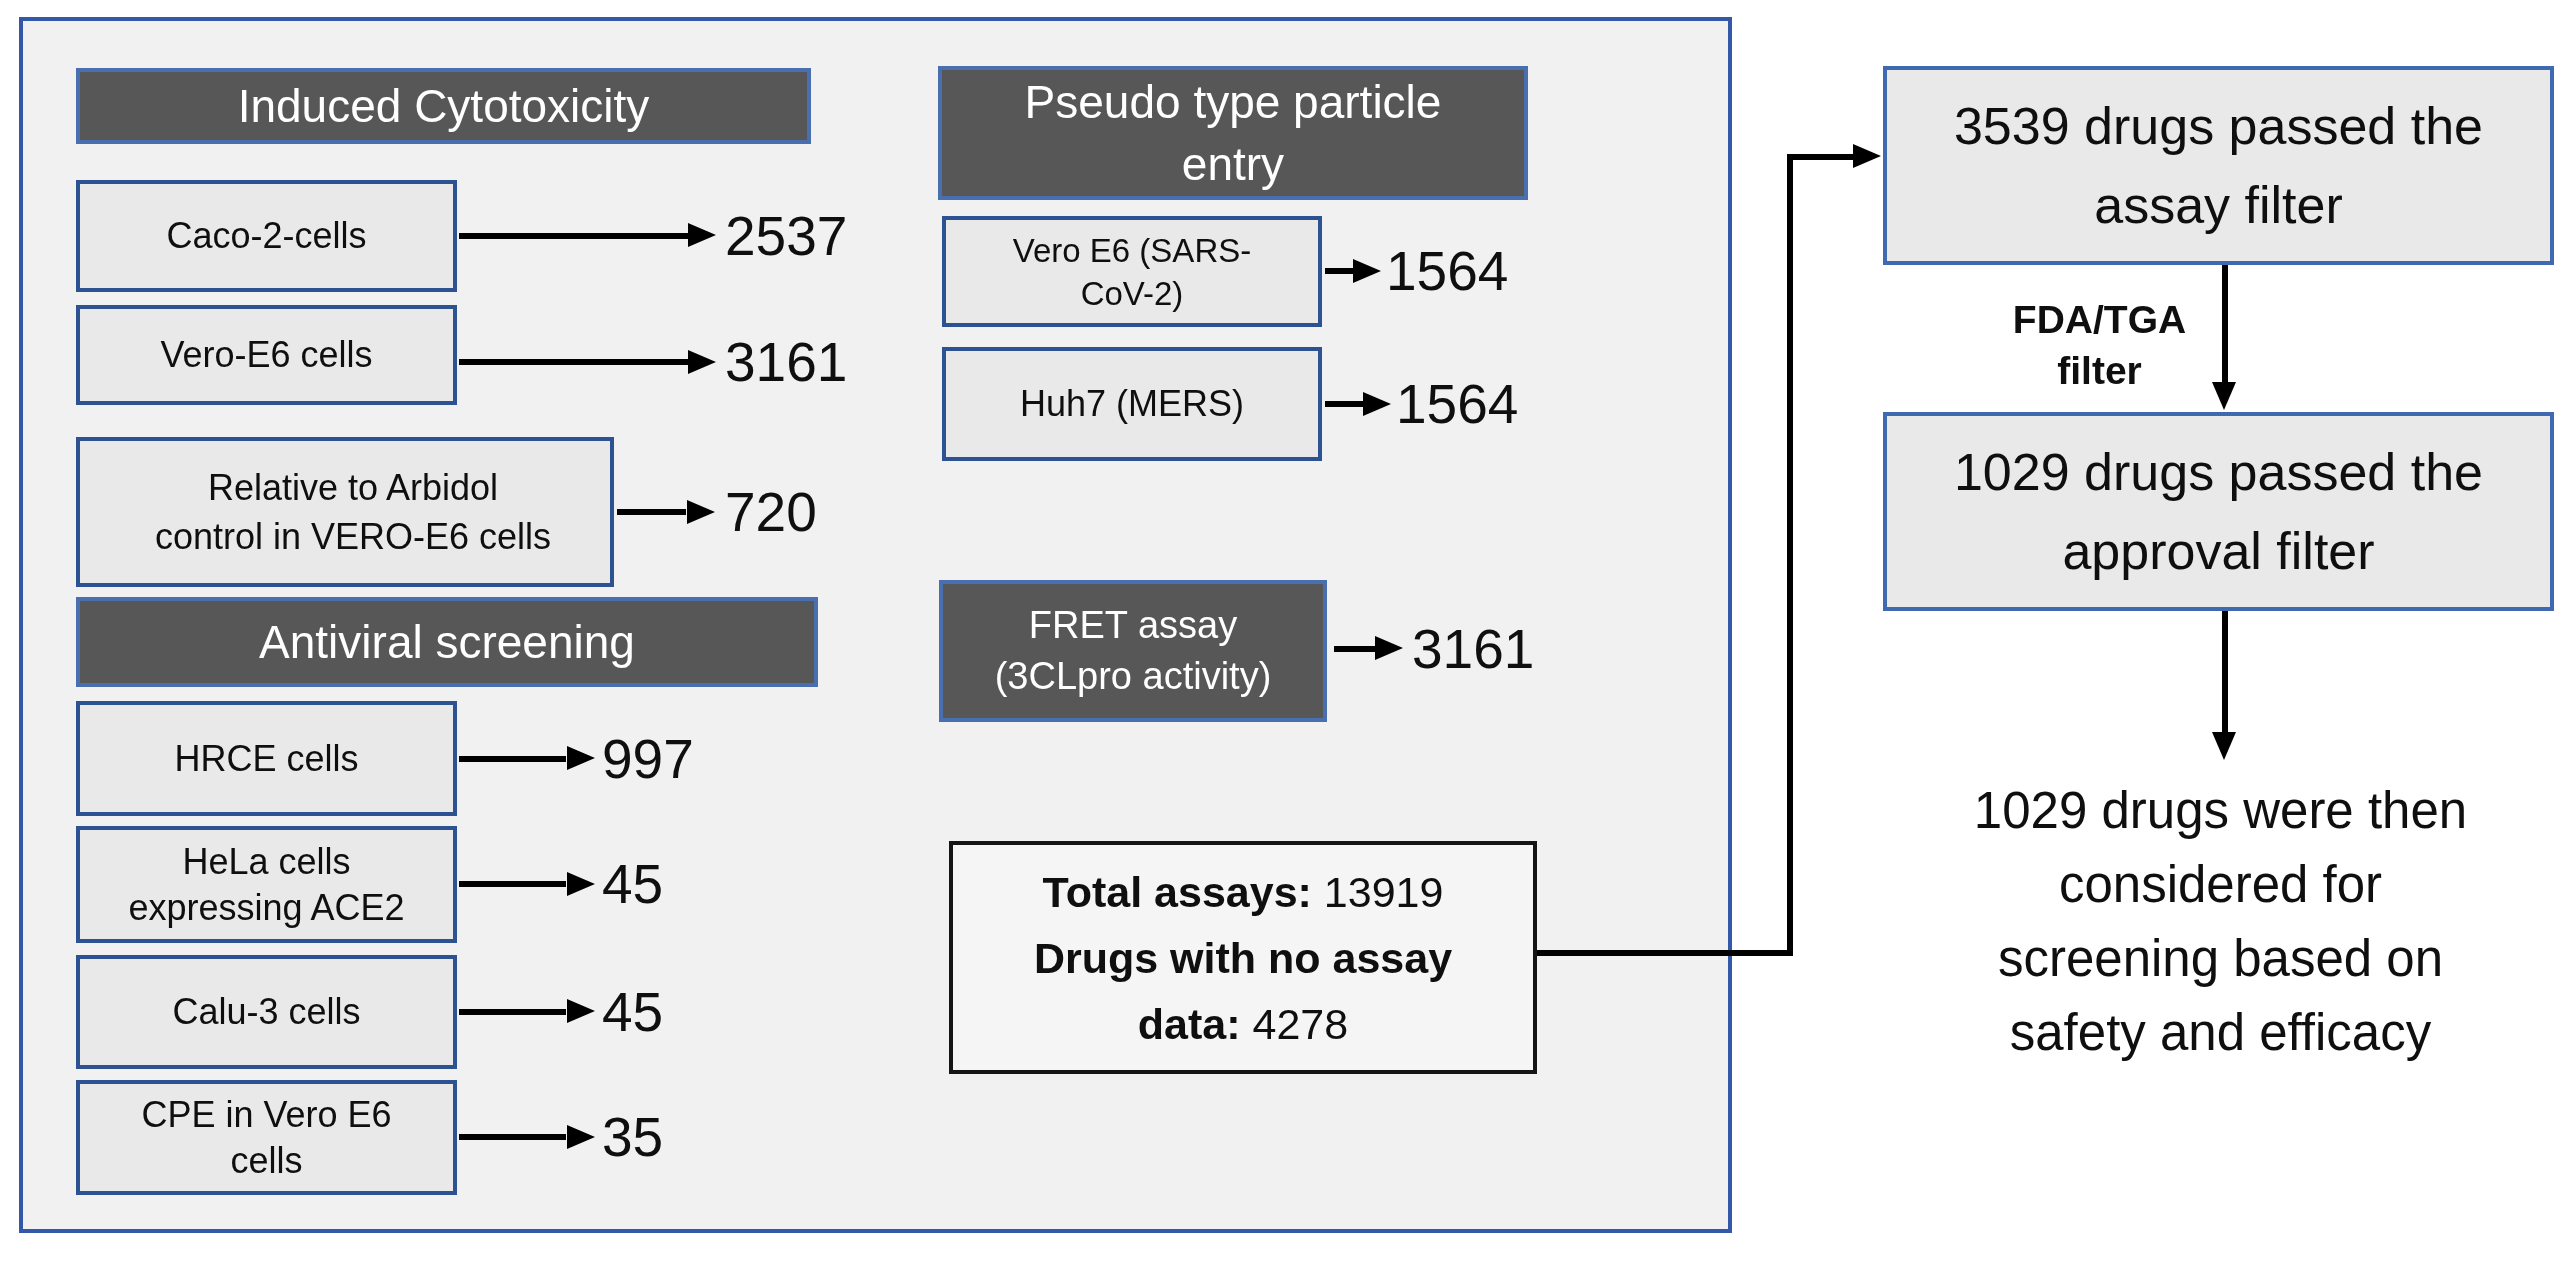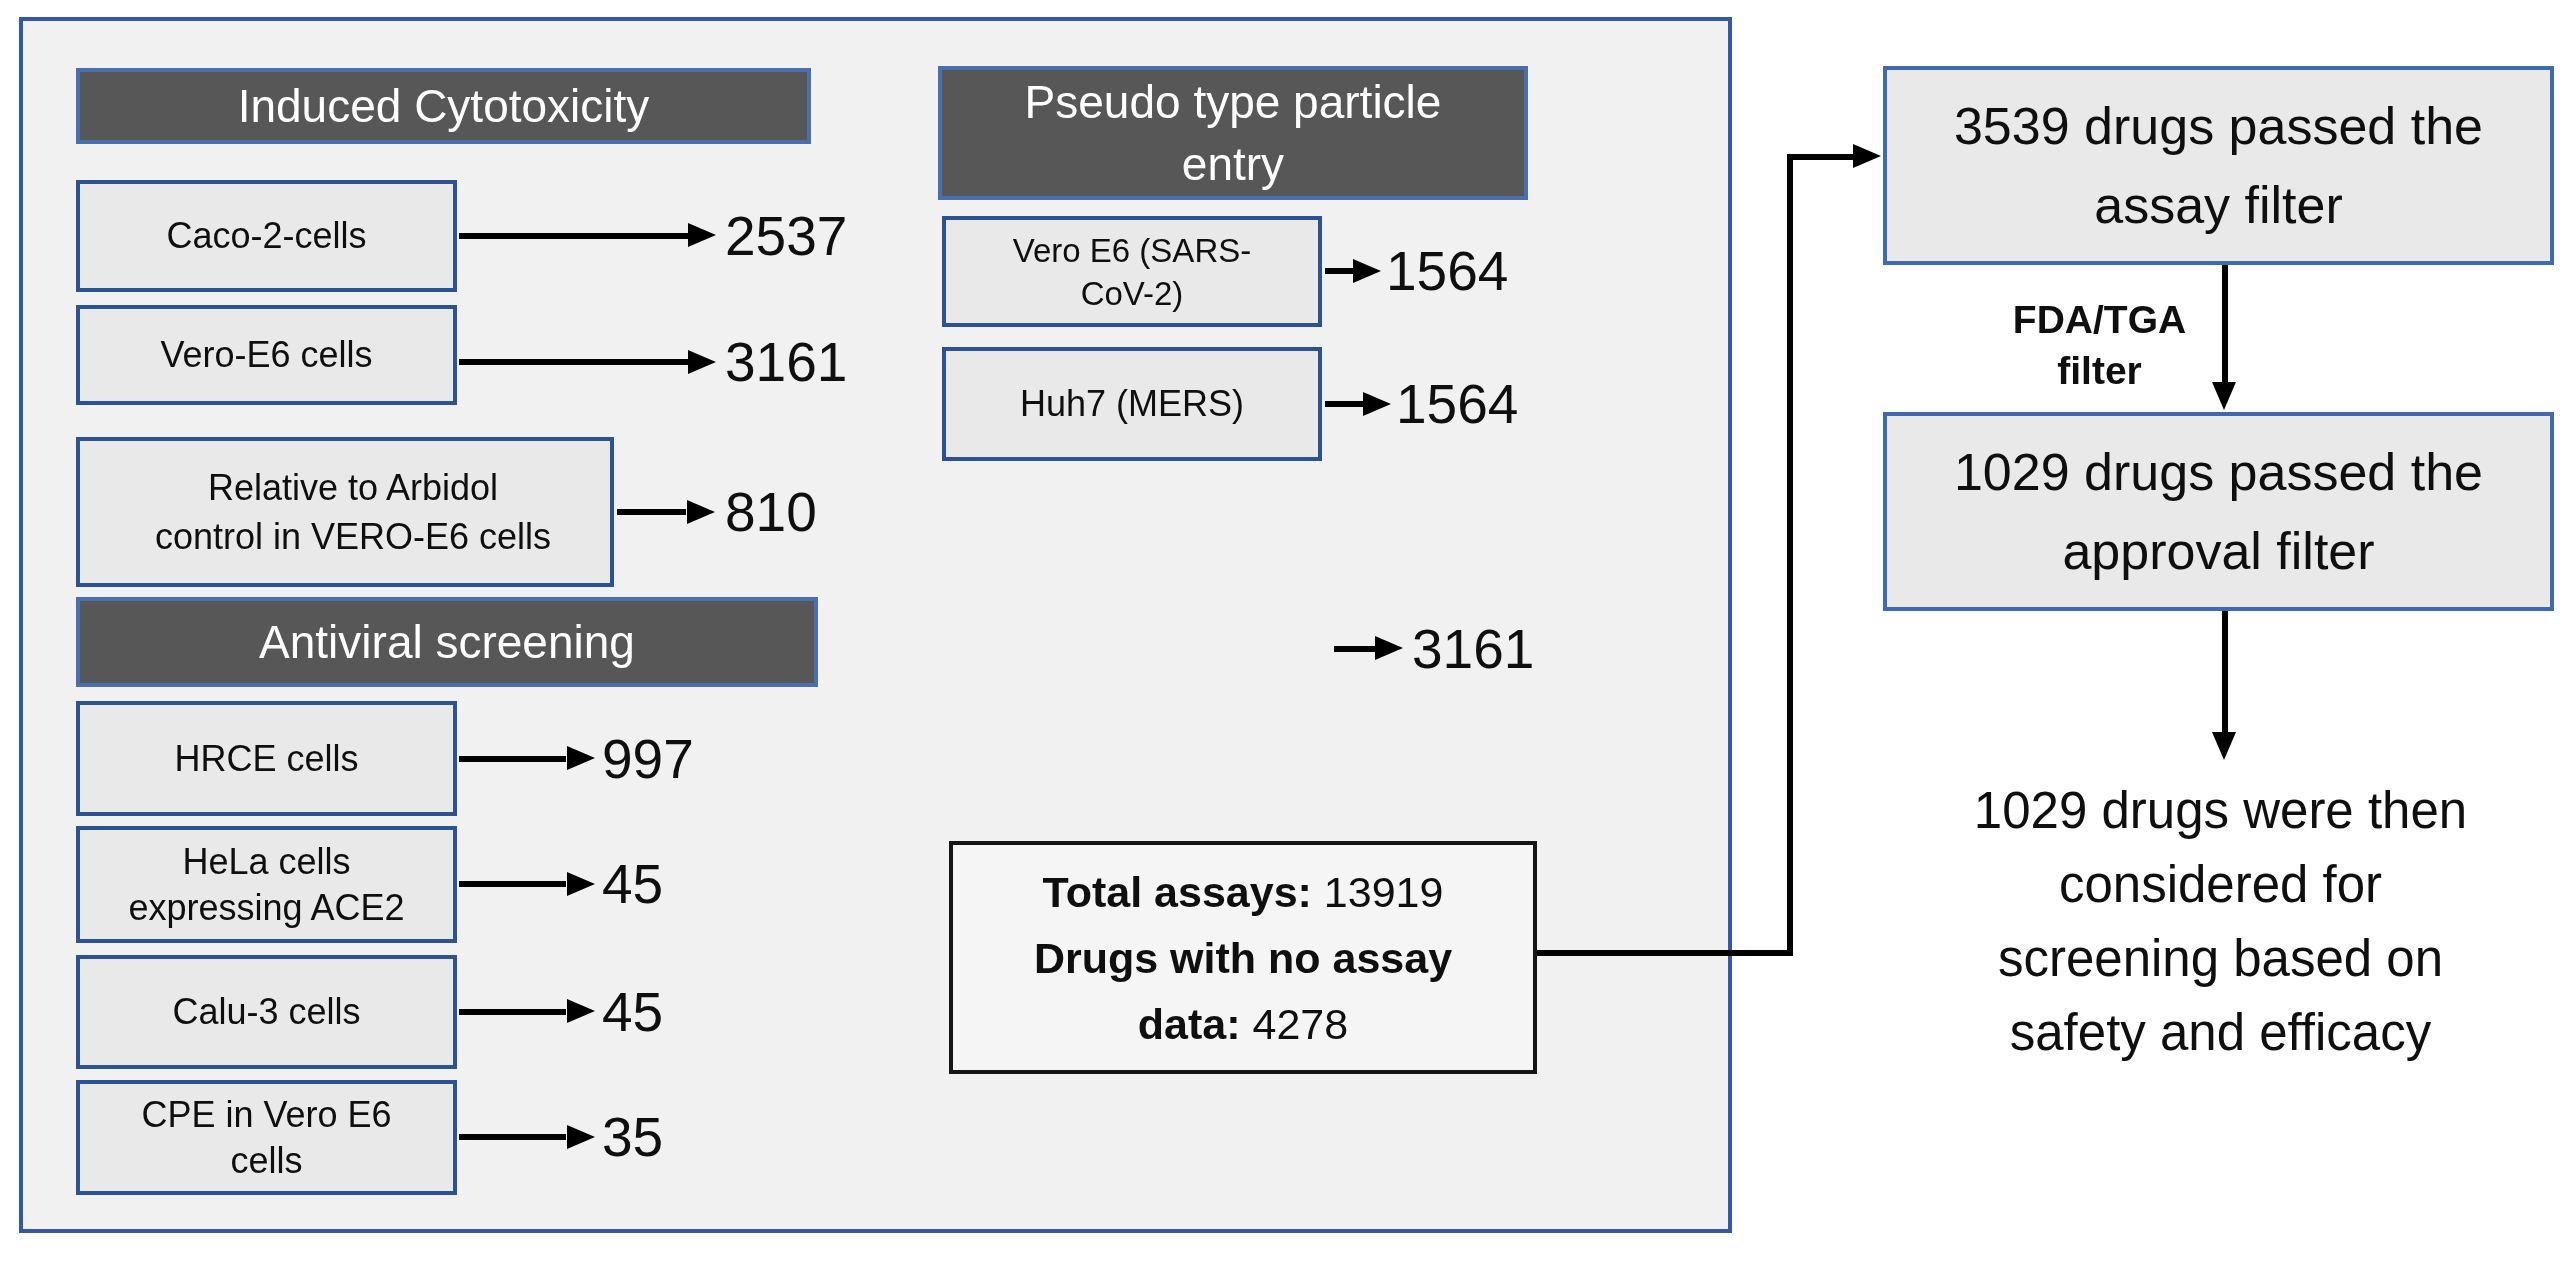--- a/index.html
+++ b/index.html
@@ -71,21 +71,21 @@
   <div class="hline" style="left:459px;top:359px;width:229px"></div>
   <div class="tri-r" style="left:688px;top:350px"></div>
   <div class="num" style="left:725px;top:329px">3161</div>
 
   <div class="box lbl2" style="left:76px;top:437px;width:538px;height:150px">
     <div>Relative to Arbidol</div>
     <div>control in VERO-E6 cells</div>
   </div>
   <div class="hline" style="left:617px;top:509px;width:69px"></div>
   <div class="tri-r" style="left:687px;top:500px"></div>
-  <div class="num" style="left:725px;top:479px">810</div>
+  <div class="num" style="left:725px;top:479px">720</div>
 
   <div class="box dark hdr" style="left:76px;top:597px;width:742px;height:90px">
     <div>Antiviral screening</div>
   </div>
 
   <div class="box lbl" style="left:76px;top:701px;width:381px;height:115px">
     <div>HRCE cells</div>
   </div>
   <div class="hline" style="left:459px;top:756px;width:107px"></div>
   <div class="tri-r" style="left:567px;top:746px"></div>
@@ -127,20 +127,24 @@
   <div class="tri-r" style="left:1353px;top:259px"></div>
   <div class="num" style="left:1386px;top:238px">1564</div>
 
   <div class="box lbl" style="left:942px;top:347px;width:380px;height:114px">
     <div>Huh7 (MERS)</div>
   </div>
   <div class="hline" style="left:1325px;top:401px;width:38px"></div>
   <div class="tri-r" style="left:1363px;top:392px"></div>
   <div class="num" style="left:1396px;top:371px">1564</div>
 
+  <div class="box dark fret" style="left:939px;top:580px;width:388px;height:142px">
+    <div>FRET assay</div>
+    <div>(3CLpro activity)</div>
+  </div>
   <div class="hline" style="left:1334px;top:646px;width:41px"></div>
   <div class="tri-r" style="left:1375px;top:636px"></div>
   <div class="num" style="left:1412px;top:616px">3161</div>
 
   <div class="total">
     <div>
       <span class="b">Total assays:</span>
       <span>13919</span>
     </div>
     <div>

